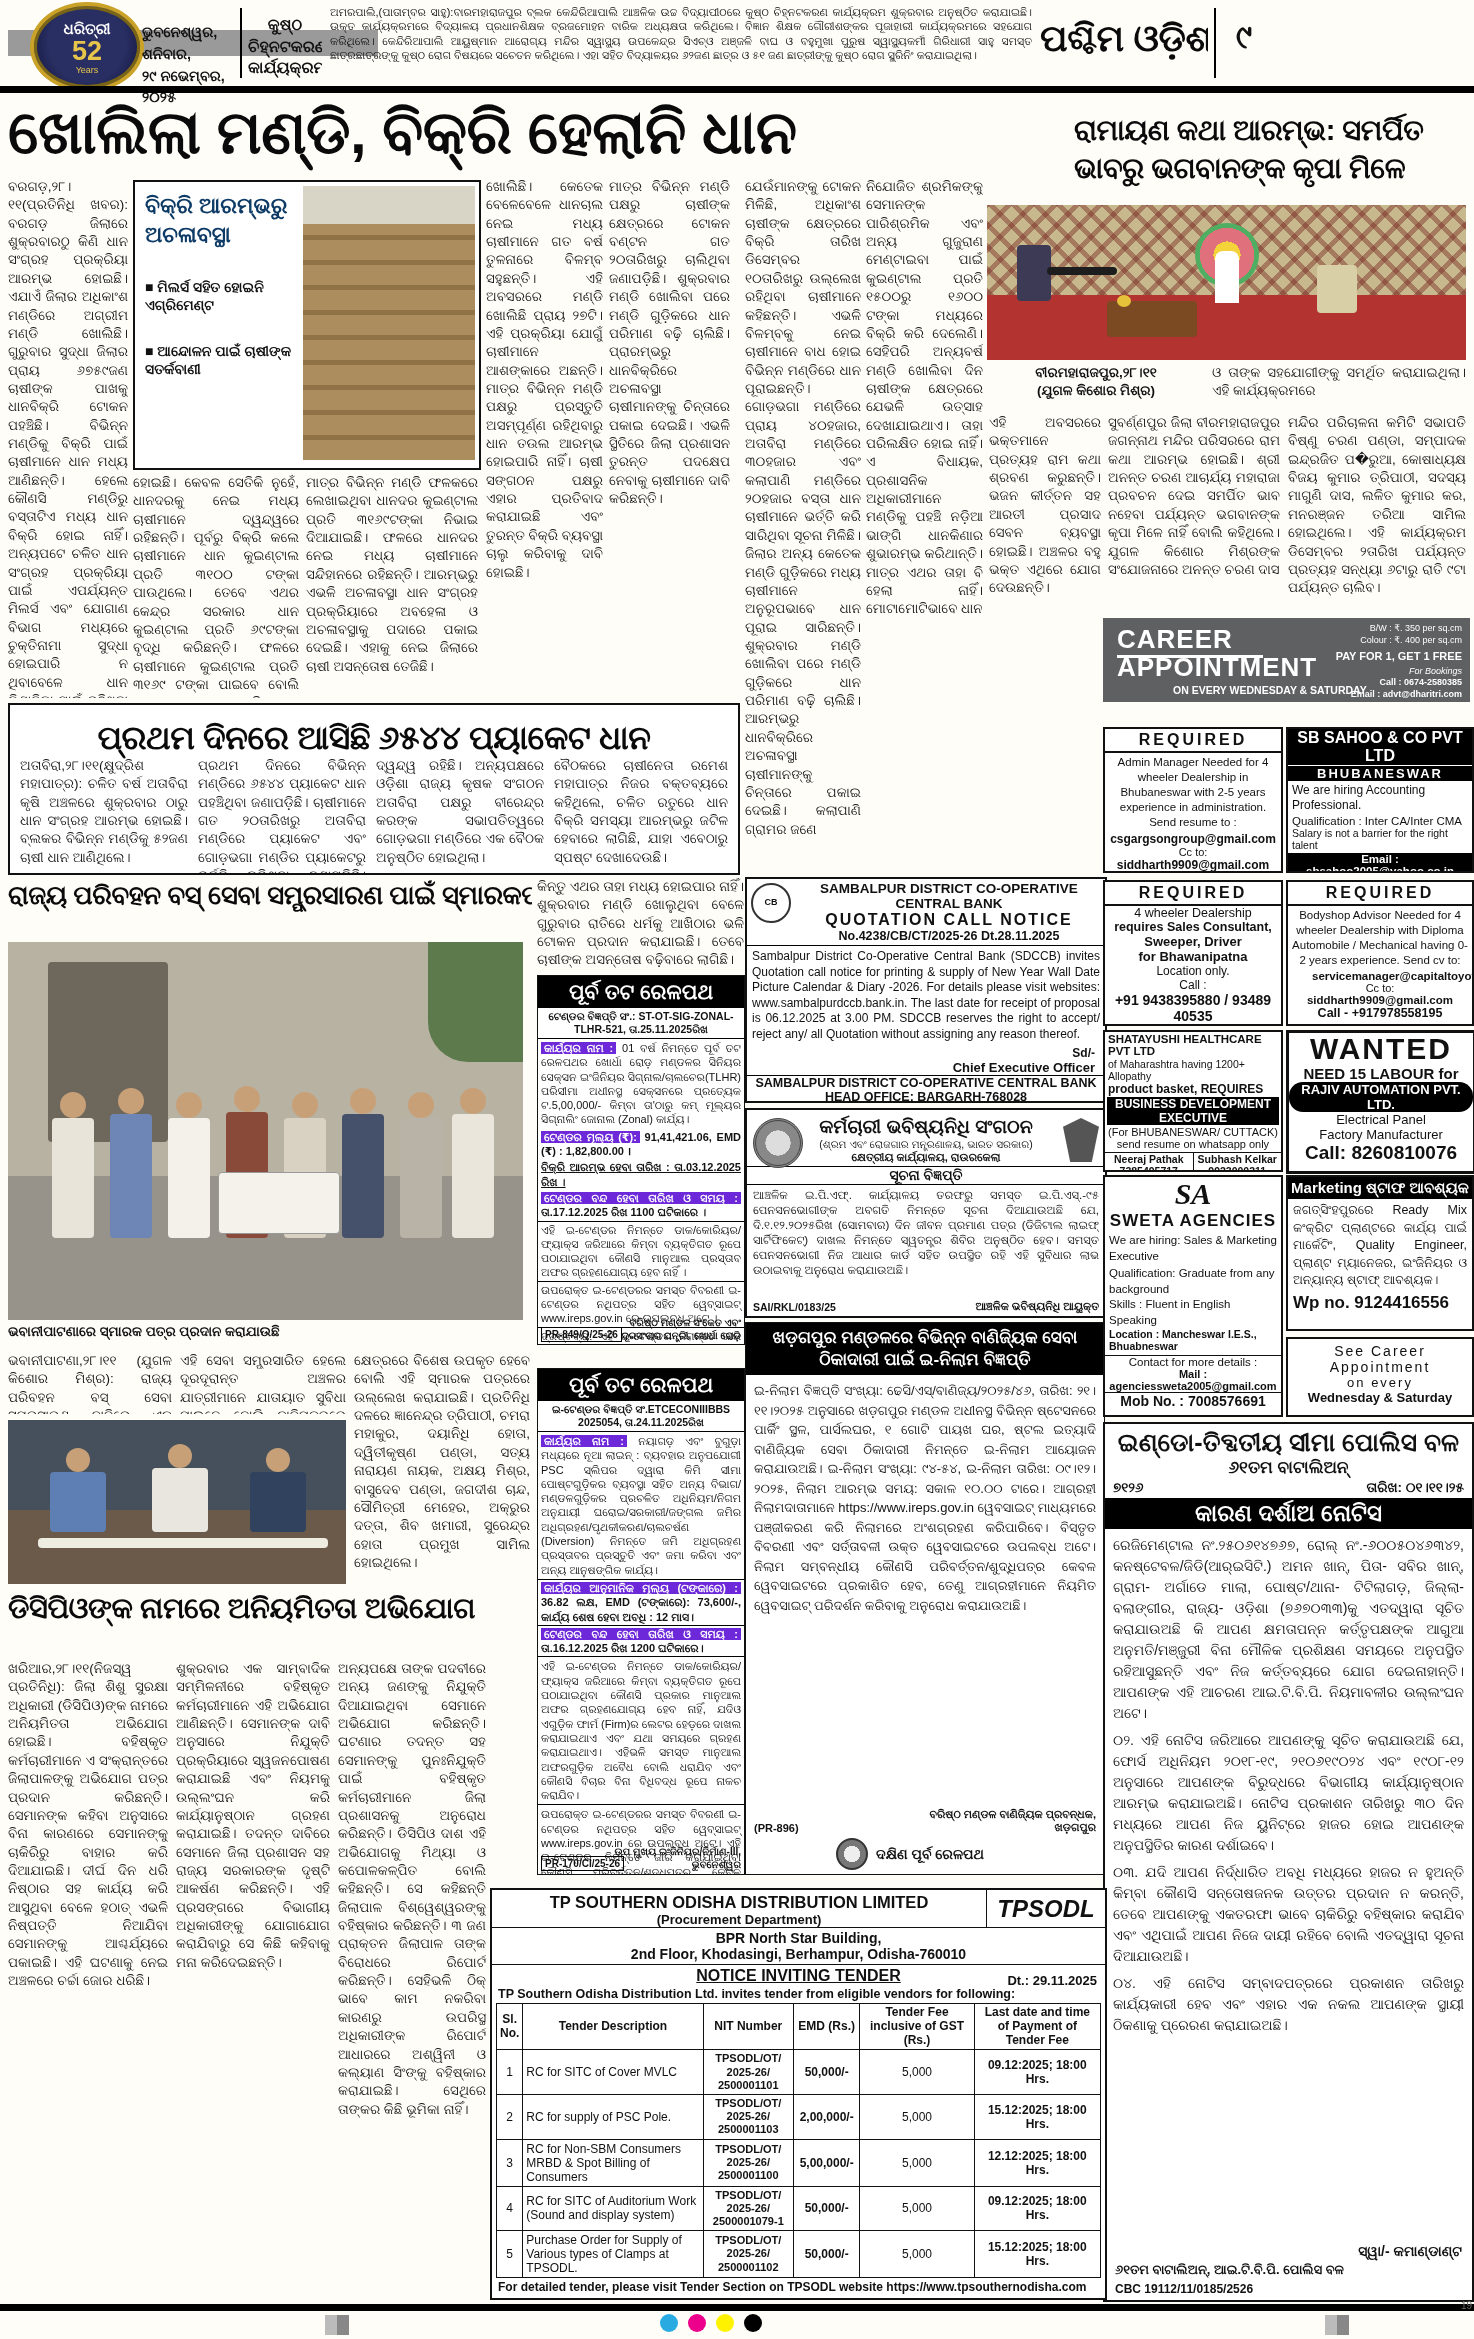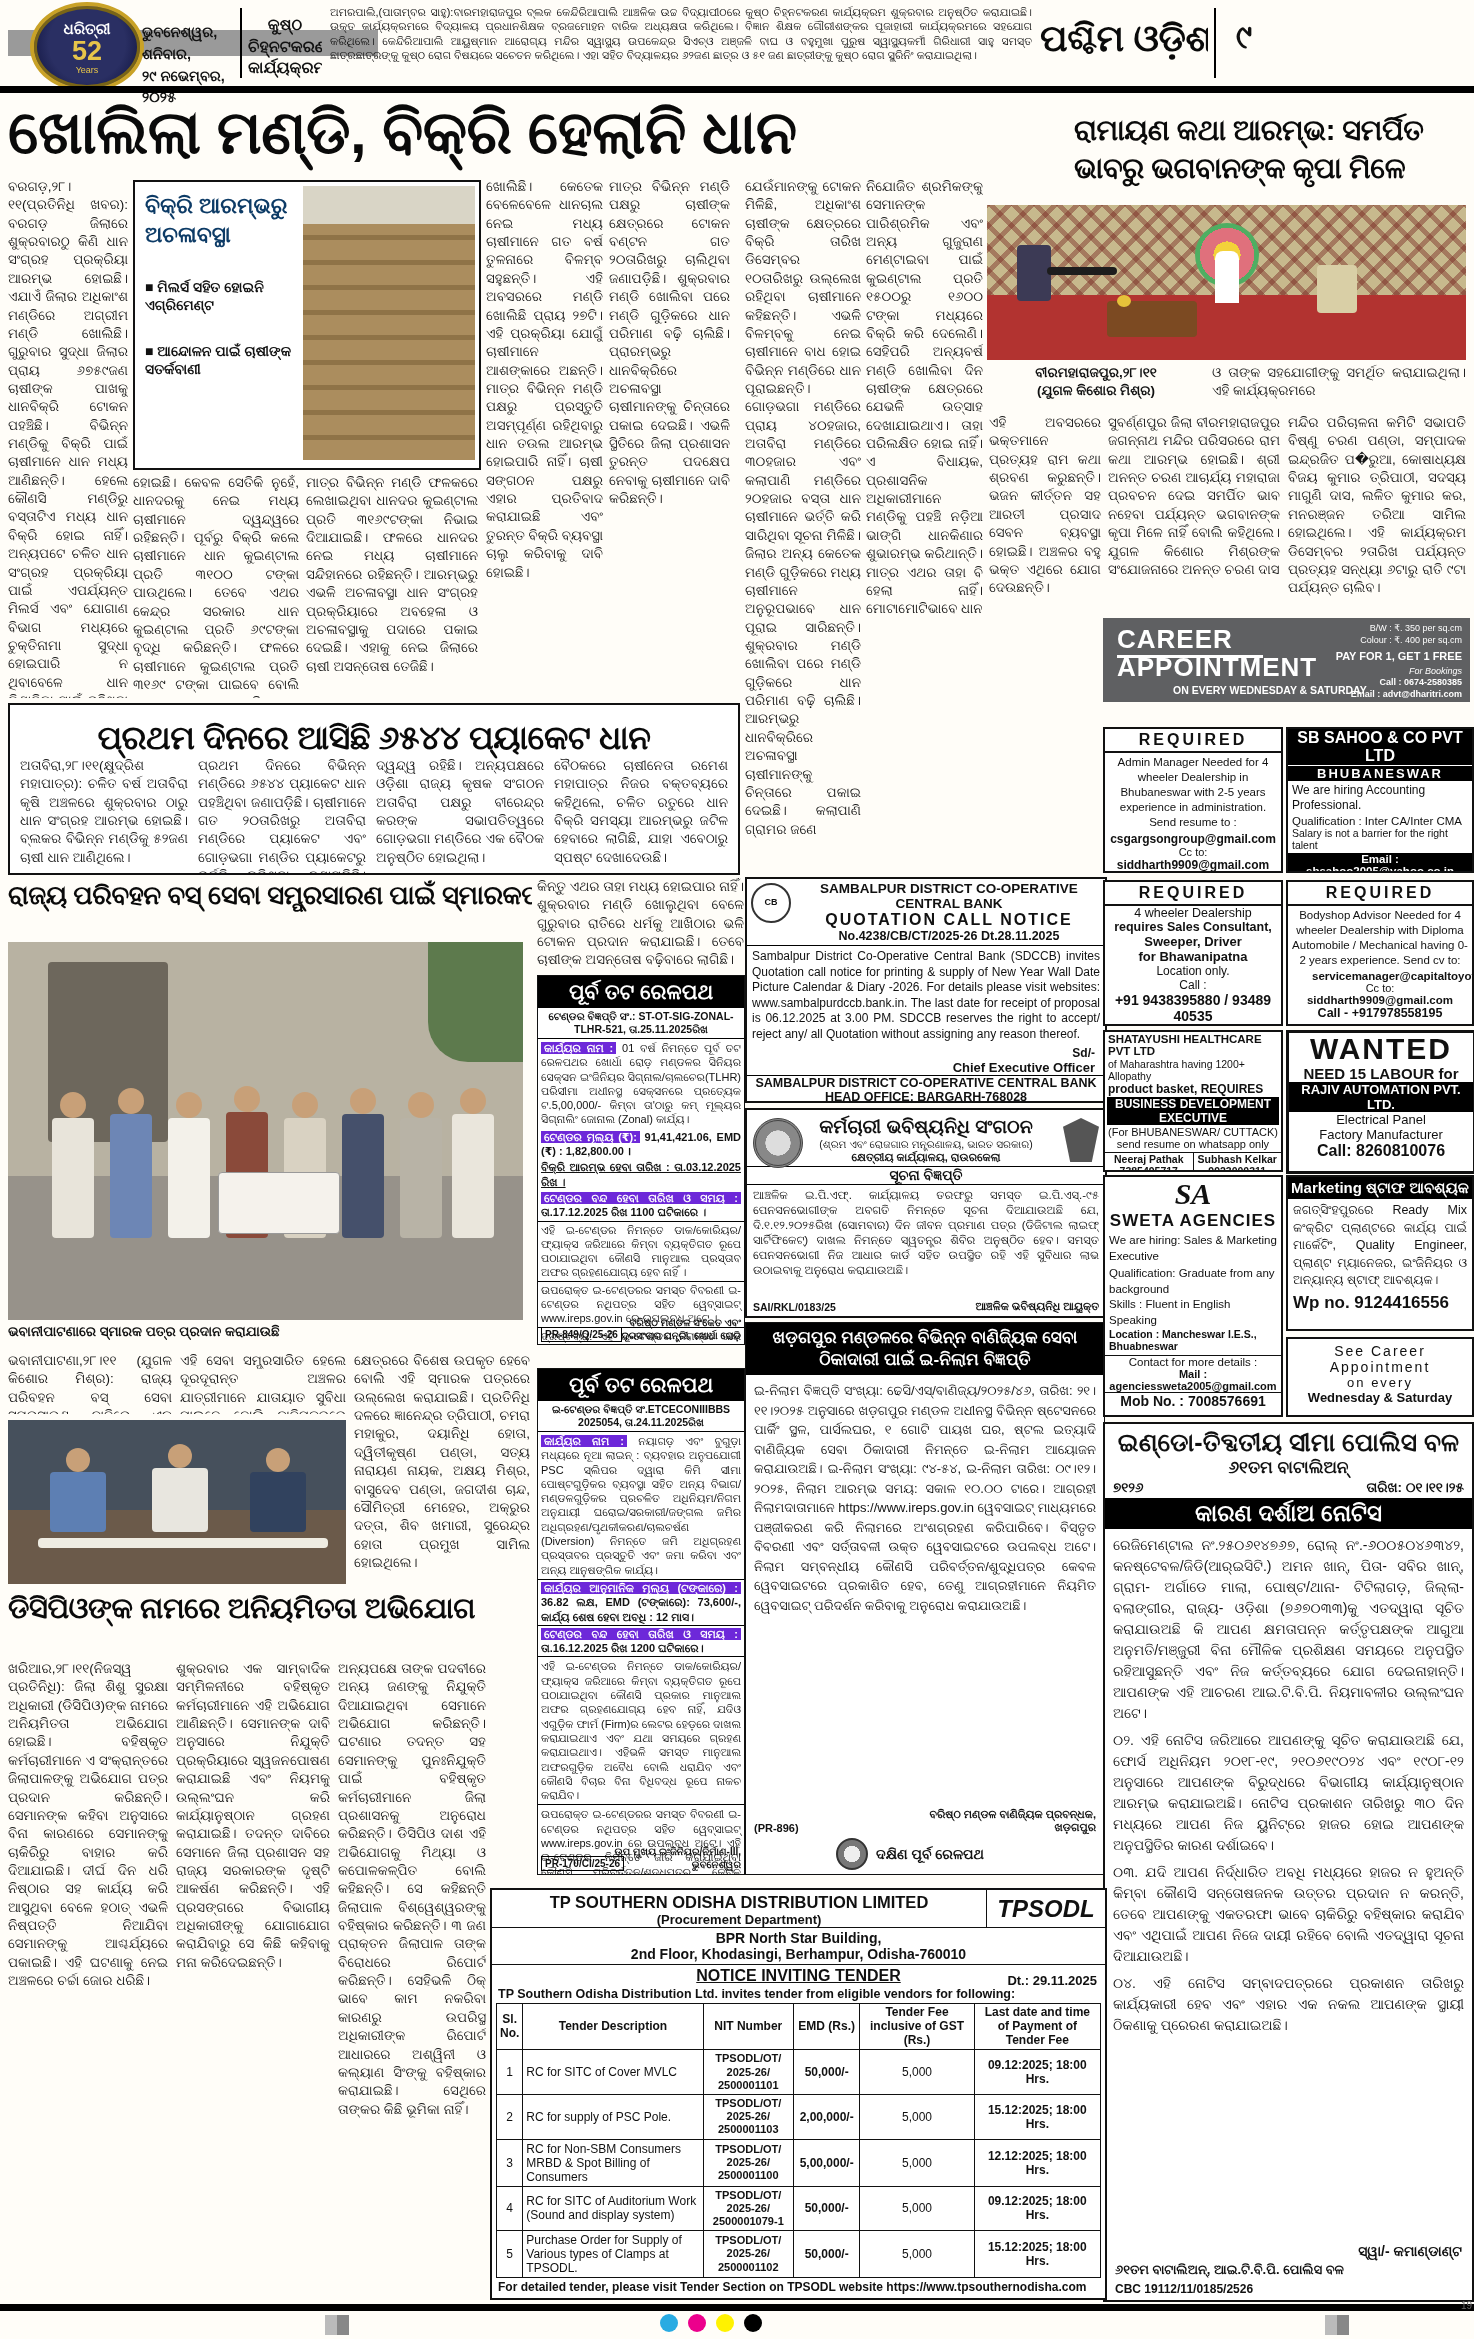--- a/index.html
+++ b/index.html
@@ -282,24 +282,24 @@
     <div class="ctr" style="font-size:11px;">send resume on whatsapp only</div>
     <div style="display:flex;border-top:1px solid #111;margin-top:2px;">
       <div class="ctr bold" style="font-size:10.5px;flex:1;border-right:1px solid #111;">Neeraj Pathak 7385495717</div>
       <div class="ctr bold" style="font-size:10.5px;flex:1;">Subhash Kelkar 9923000311</div>
     </div>
   </div>
 
   <div class="abs adbox" style="left:1286px;top:1030px;width:184px;height:138px;border-width:3px;">
     <div class="ctr" style="font-weight:800;font-size:30px;letter-spacing:2px;line-height:1.05;">WANTED</div>
     <div class="ctr bold" style="font-size:15px;">NEED 15 LABOUR for</div>
-    <div class="blackbar ctr bold" style="font-size:13px;">RAJIV AUTOMATION PVT. LTD.</div>
+    <div class="blackbar ctr bold" style="font-size:13px;border-radius:14px;">RAJIV AUTOMATION PVT. LTD.</div>
     <div class="ctr" style="font-size:13px;">Electrical Panel</div>
     <div class="ctr" style="font-size:13px;">Factory Manufacturer</div>
-    <div class="ctr" style="font-weight:800;font-size:16px;">Call: 8260810076</div>
+    <div class="ctr" style="font-weight:800;font-size:19px;">Call: 8260810076</div>
   </div>
 
   <div class="abs adbox" style="left:1103px;top:1175px;width:176px;height:238px;">
     <div class="ctr" style="font-family:'Liberation Serif',serif;font-style:italic;font-weight:bold;font-size:30px;">SA</div>
     <div class="ctr bold" style="font-size:17px;letter-spacing:1px;">SWETA AGENCIES</div>
     <div style="font-size:11.5px;padding:2px 4px;line-height:1.35;">We are hiring: Sales &amp; Marketing Executive</div>
     <div style="font-size:11.5px;padding:0 4px;line-height:1.35;">Qualification: Graduate from any background</div>
     <div style="font-size:11.5px;padding:0 4px;line-height:1.35;">Skills : Fluent in English Speaking</div>
     <div style="font-size:10.5px;padding:0 4px;font-weight:bold;">Location : Mancheswar I.E.S., Bhuabneswar</div>
     <div class="ctr" style="font-size:11.5px;border-top:1px solid #111;margin-top:3px;">Contact for more details :</div>

